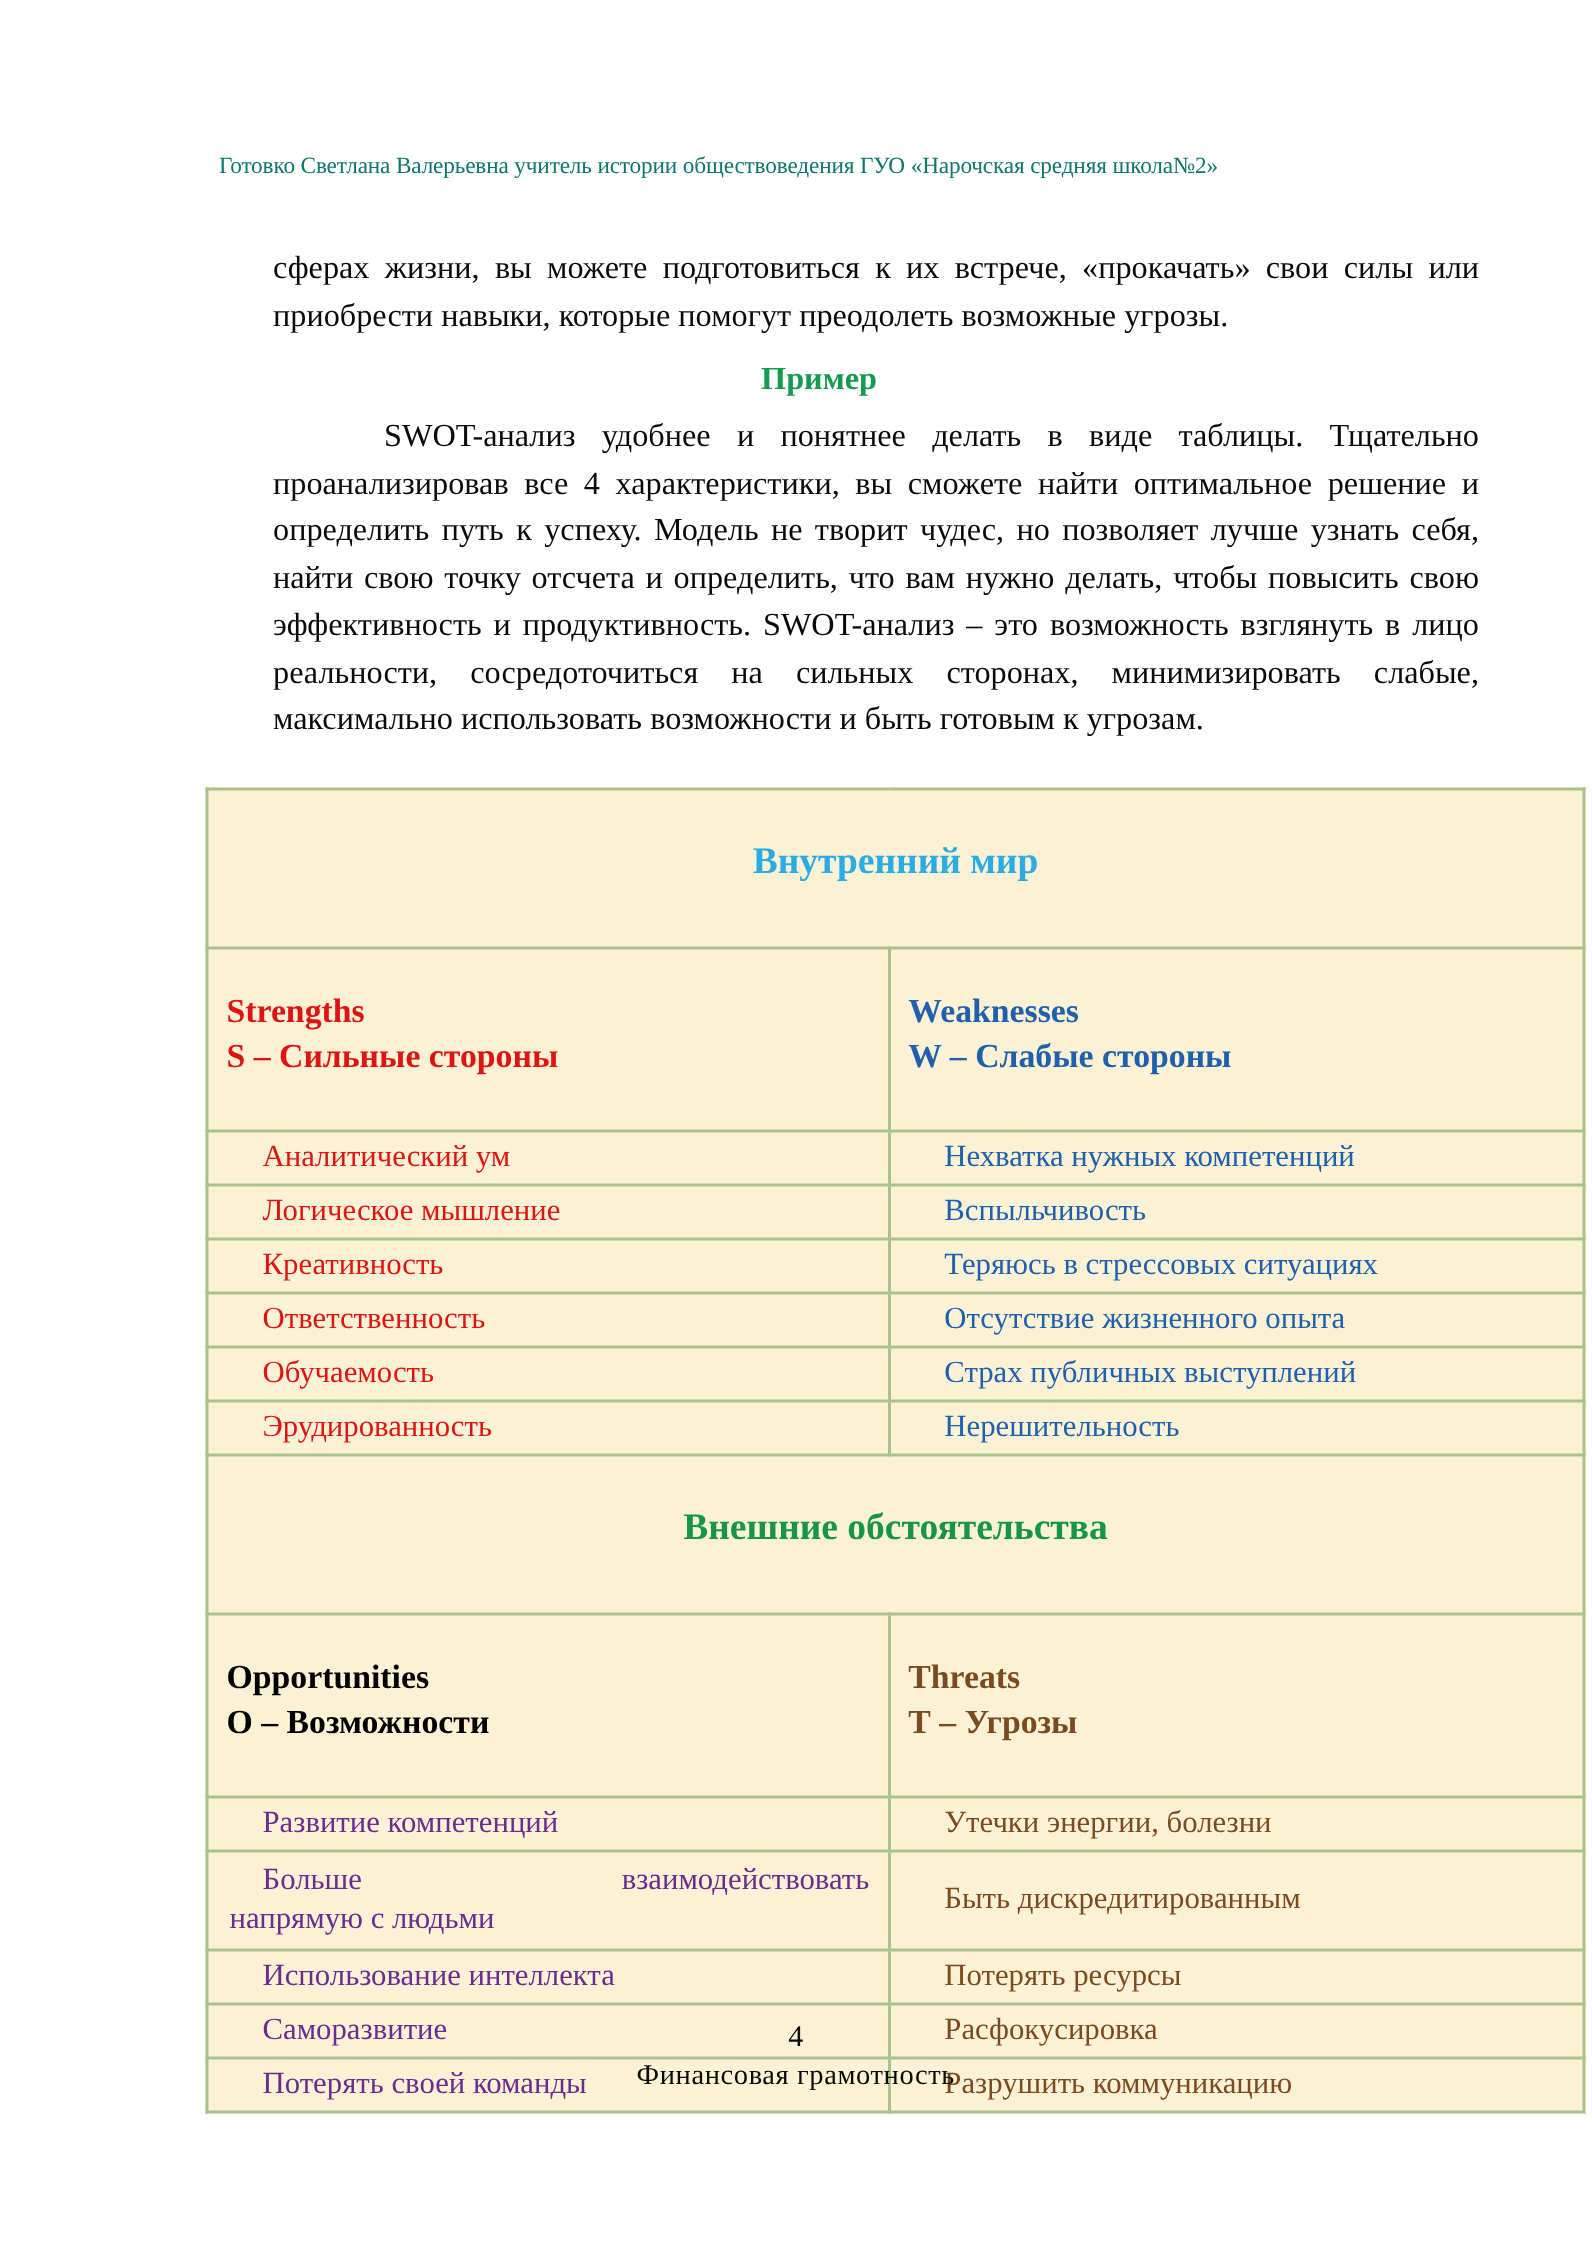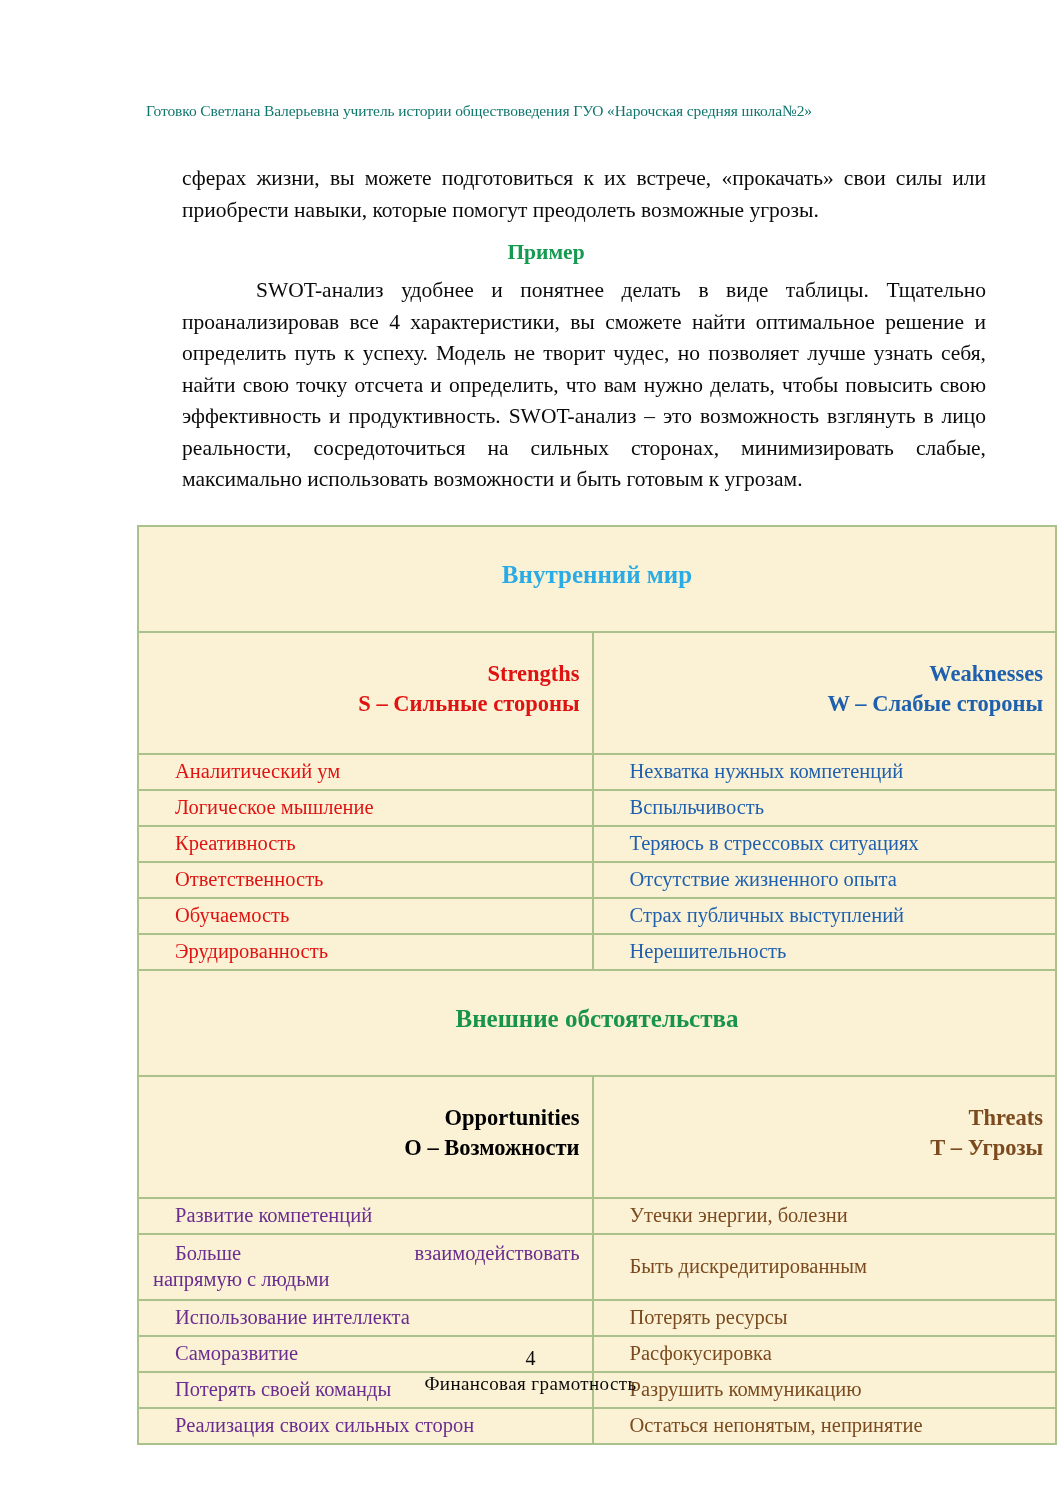--- a/index.html
+++ b/index.html
@@ -87,21 +87,21 @@
     text-align: center;
     font-size: 25px;
     font-weight: bold;
     height: 84px;
     padding: 6px 10px 14px 10px !important;
   }
   .band-internal { color: #2aabe3; }
   .band-external { color: #17944a; }
 
   .quad-head {
-    text-align: right;
+    text-align: left;
     font-size: 22.5px;
     font-weight: bold;
     line-height: 30px;
     height: 96px;
     padding: 8px 12px 16px 12px !important;
   }
   .quad-head .ln { display: block; }
   .head-s { color: #e01313; }
   .head-w { color: #1e5fae; }
   .head-o { color: #000000; }
@@ -240,24 +240,20 @@
         <td class="item c-t">Потерять ресурсы</td>
       </tr>
       <tr>
         <td class="item c-o">Саморазвитие</td>
         <td class="item c-t">Расфокусировка</td>
       </tr>
       <tr>
         <td class="item c-o">Потерять своей команды</td>
         <td class="item c-t">Разрушить коммуникацию</td>
       </tr>
-      <tr>
-        <td class="item c-o">Реализация своих сильных сторон</td>
-        <td class="item c-t">Остаться непонятым, непринятие</td>
-      </tr>
     </tbody>
   </table>
 
   <div class="footer">
     <div class="pageno">4</div>
     <div class="docname">Финансовая грамотность</div>
   </div>
 
 </div>
 

